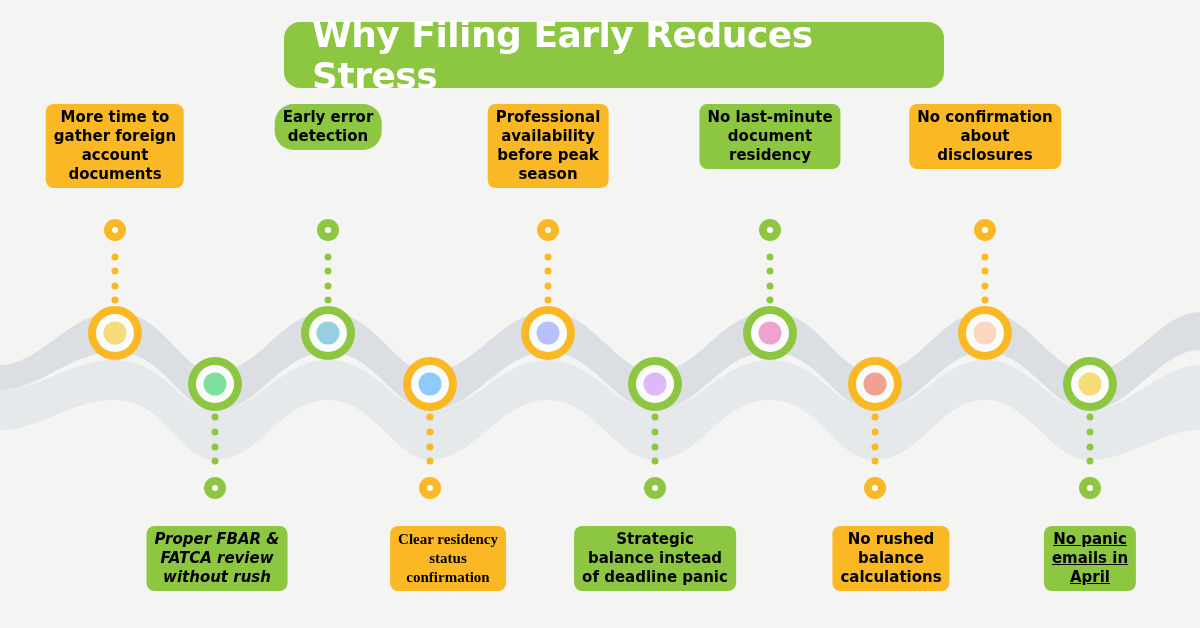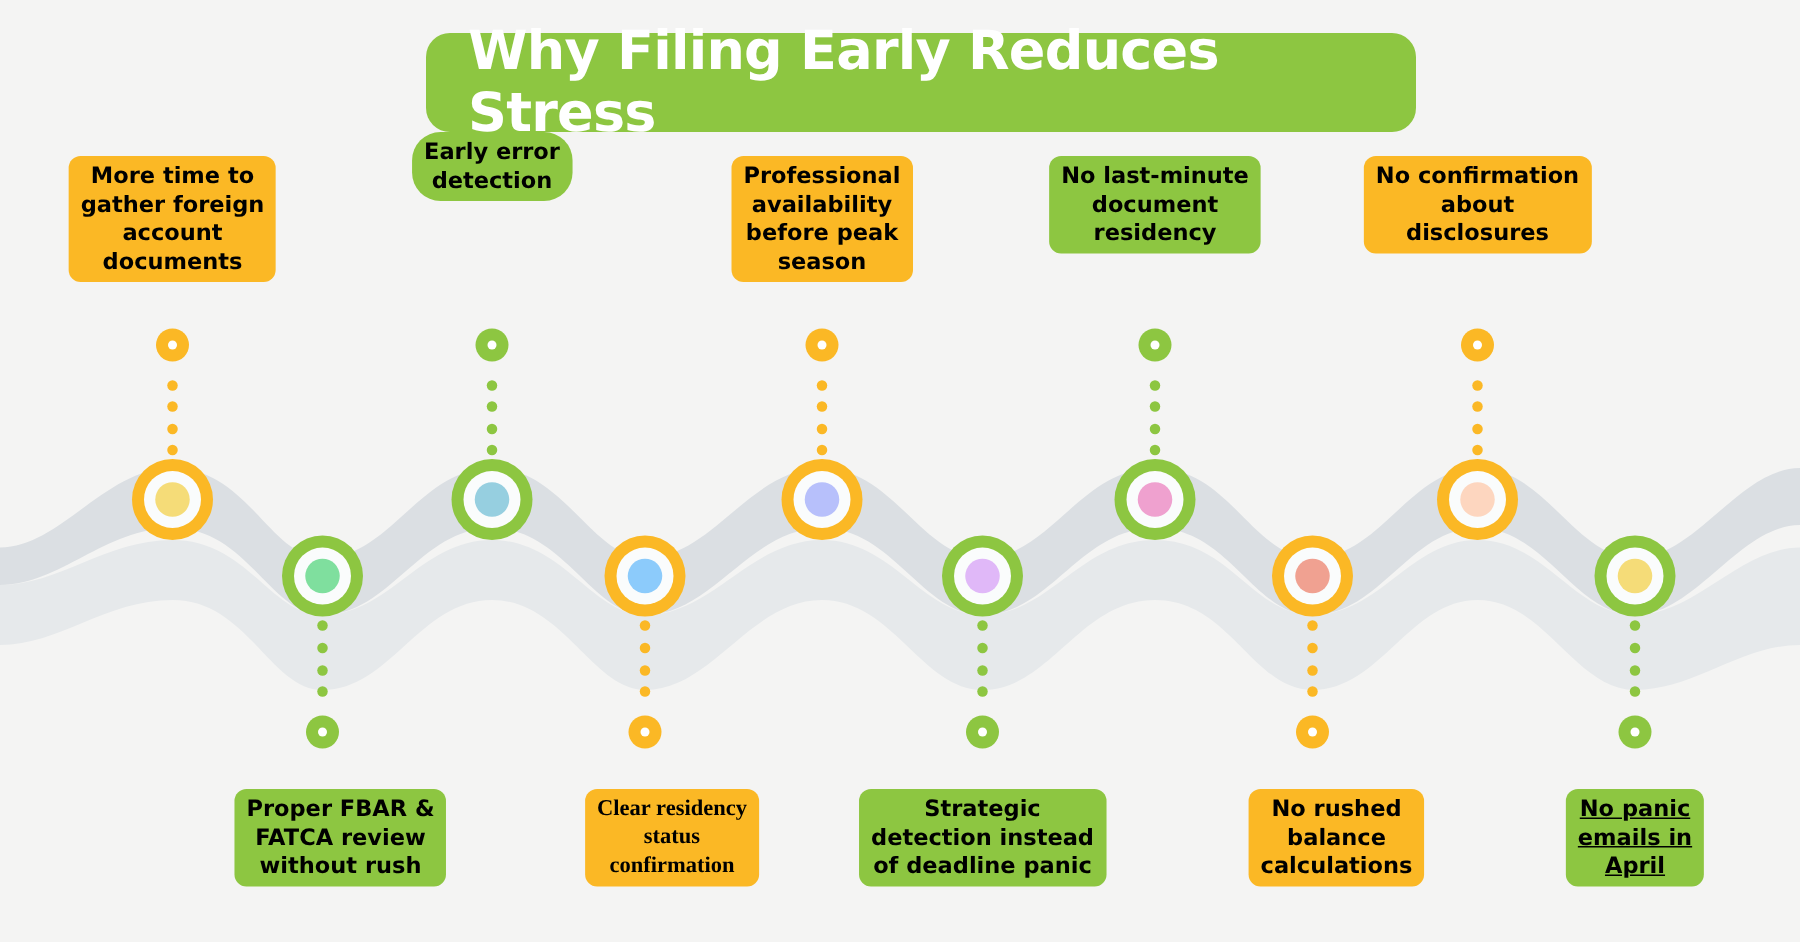--- a/index.html
+++ b/index.html
@@ -149,34 +149,34 @@
           <circle cx="1090" cy="384" r="11.5" fill="#f5dc78"></circle>
         </g>
       </g>
   </svg>
 
   <div id="labels">
       <div class="label y" style="left: 115px; top: 104px;">More time to
 gather foreign
 account
 documents</div>
-      <div class="label g" style="left: 227px; top: 526px;">Proper FBAR &amp;
+      <div class="label g" style="left: 217px; top: 526px; font-style: italic;">Proper FBAR &amp;
 FATCA review
 without rush</div>
-      <div class="label g" style="left: 328px; top: 88px; border-radius: 19px;">Early error
+      <div class="label g" style="left: 328px; top: 104px; border-radius: 19px;">Early error
 detection</div>
       <div class="label y" style="left: 448px; top: 526px; font-family: Liberation Serif, serif;">Clear residency
 status
 confirmation</div>
       <div class="label y" style="left: 548px; top: 104px;">Professional
 availability
 before peak
 season</div>
       <div class="label g" style="left: 655px; top: 526px;">Strategic
-detection instead
+balance instead
 of deadline panic</div>
       <div class="label g" style="left: 770px; top: 104px;">No last-minute
 document
 residency</div>
       <div class="label y" style="left: 875px; top: 526px; margin-left: 16px;">No rushed
 balance
 calculations</div>
       <div class="label y" style="left: 985px; top: 104px;">No confirmation
 about
 disclosures</div>

